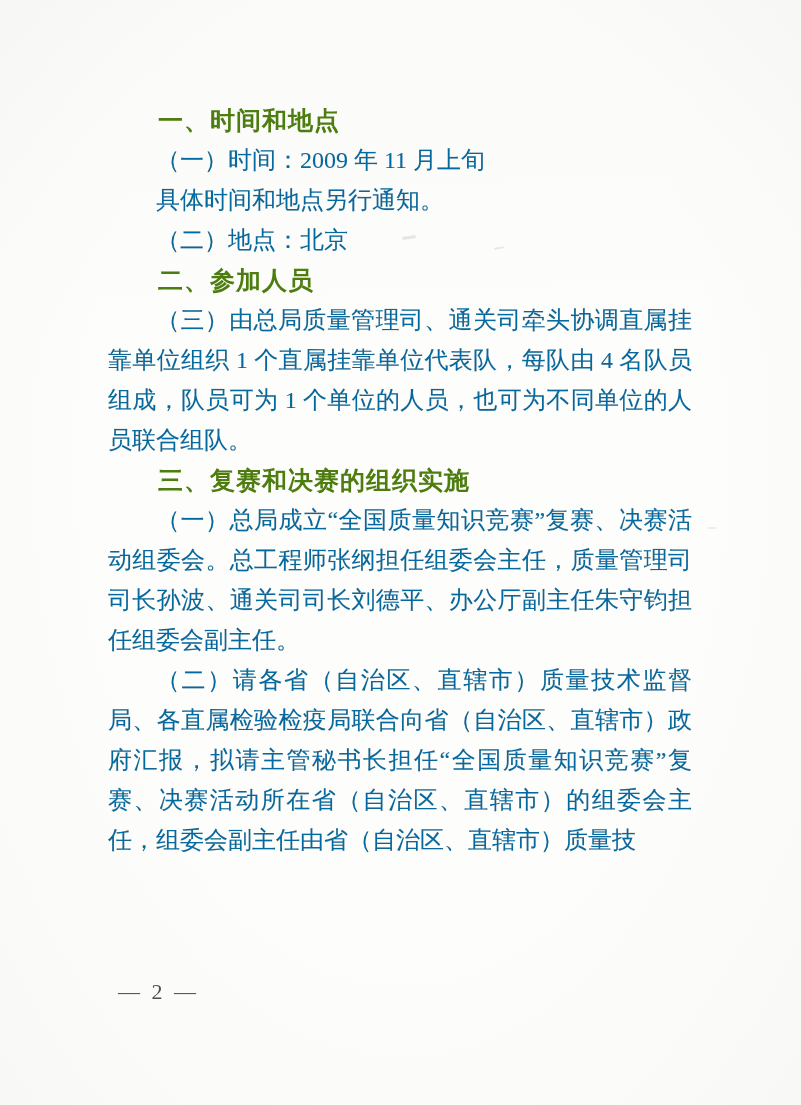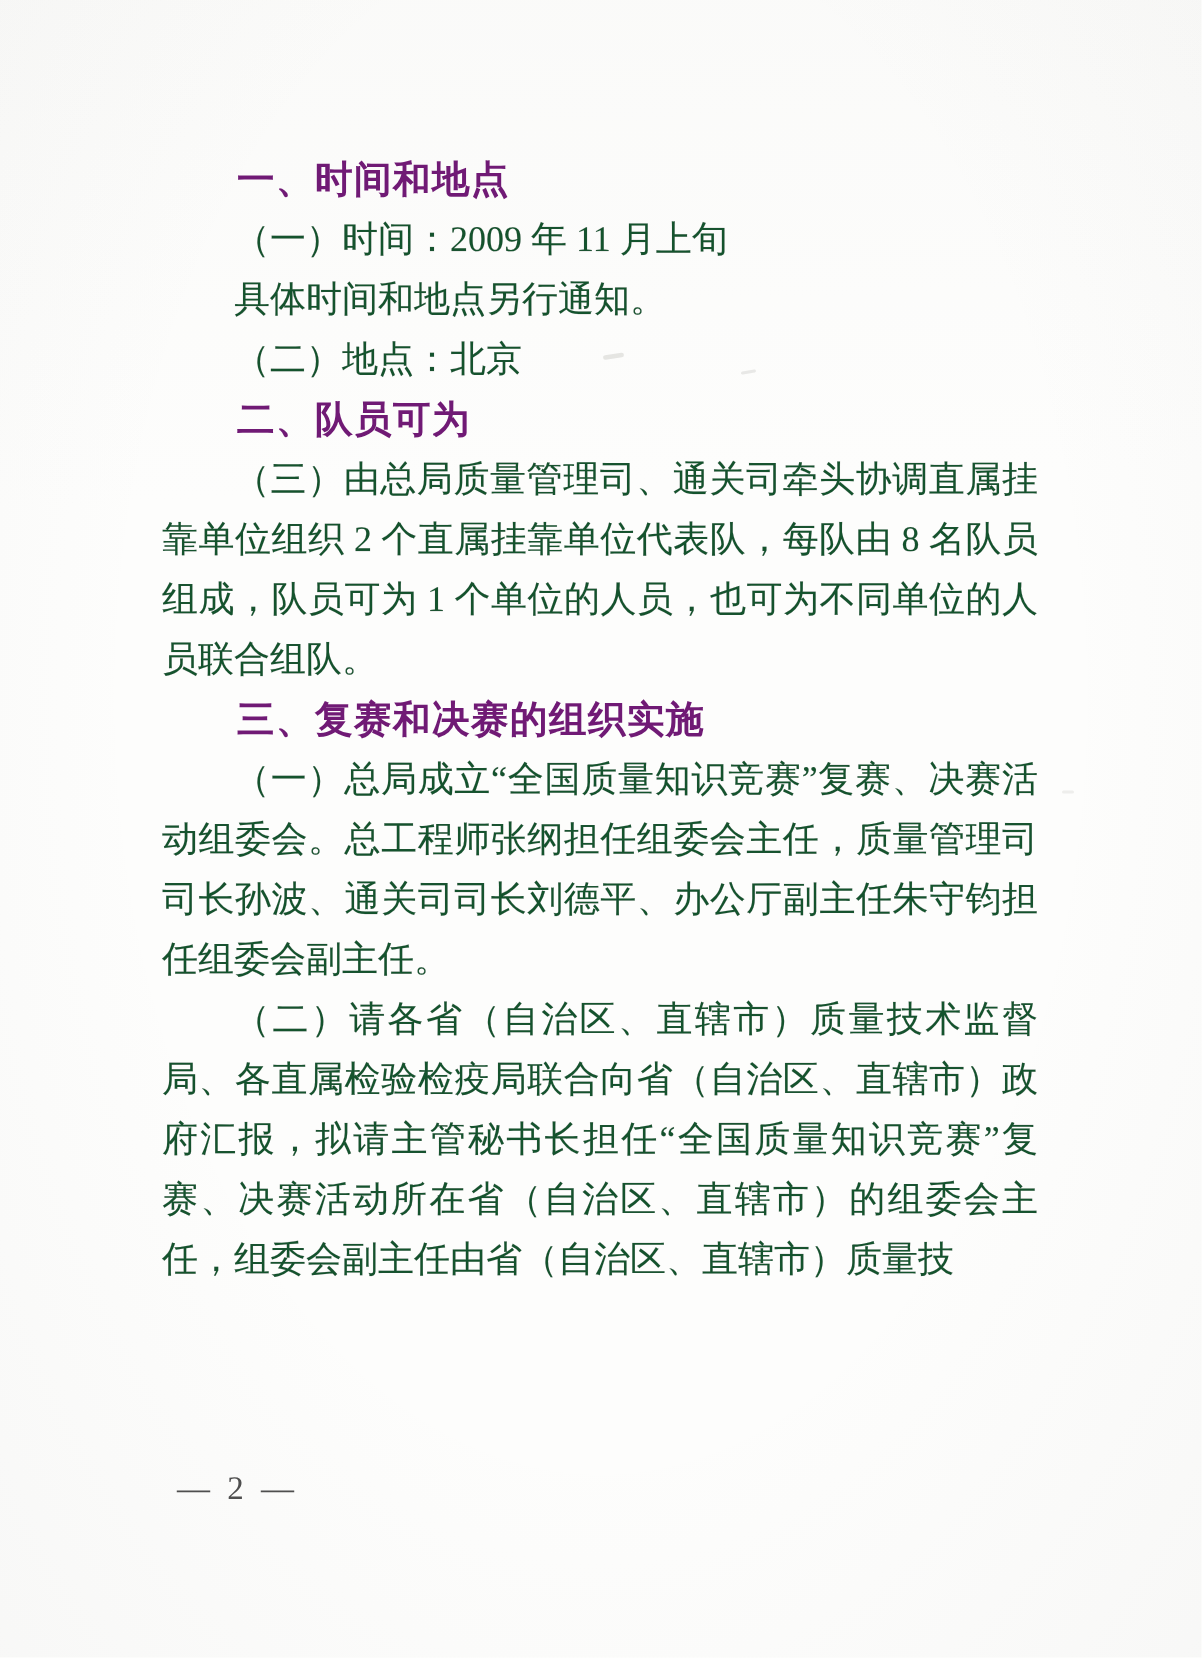--- a/index.html
+++ b/index.html
@@ -26,33 +26,33 @@
     left: 108px;
     top: 100px;
     width: 584px;
     color: #4a4a4a;
   }
   .heading {
     font-family: "Liberation Sans", "DejaVu Sans", sans-serif;
     font-weight: 700;
     font-size: 25px;
     line-height: 40px;
-    color: #701a75;
+    color: #4d7c0f;
     margin: 0;
     text-indent: 2em;
     letter-spacing: 1px;
   }
   .para {
     font-size: 24px;
     line-height: 40px;
     margin: 0;
     text-indent: 2em;
     text-align: justify;
     letter-spacing: 0px;
-    color: #14532d;
+    color: #0369a1;
     -webkit-text-stroke: 0.2px rgba(90,90,90,0.4);
   }
   .page-number {
     position: absolute;
     left: 118px;
     top: 979px;
     font-size: 22px;
     line-height: 26px;
     color: #4f4f4f;
     letter-spacing: 3px;
@@ -73,22 +73,22 @@
 
 <div class="scan-surface"></div>
 
 <main class="doc">
 
   <h2 class="heading">一、时间和地点</h2>
   <p class="para">（一）时间：2009 年 11 月上旬</p>
   <p class="para">具体时间和地点另行通知。</p>
   <p class="para">（二）地点：北京</p>
 
-  <h2 class="heading">二、队员可为</h2>
-  <p class="para">（三）由总局质量管理司、通关司牵头协调直属挂靠单位组织 2 个直属挂靠单位代表队，每队由 8 名队员组成，队员可为 1 个单位的人员，也可为不同单位的人员联合组队。</p>
+  <h2 class="heading">二、参加人员</h2>
+  <p class="para">（三）由总局质量管理司、通关司牵头协调直属挂靠单位组织 1 个直属挂靠单位代表队，每队由 4 名队员组成，队员可为 1 个单位的人员，也可为不同单位的人员联合组队。</p>
 
   <h2 class="heading">三、复赛和决赛的组织实施</h2>
   <p class="para">（一）总局成立“全国质量知识竞赛”复赛、决赛活动组委会。总工程师张纲担任组委会主任，质量管理司司长孙波、通关司司长刘德平、办公厅副主任朱守钧担任组委会副主任。</p>
   <p class="para">（二）请各省（自治区、直辖市）质量技术监督局、各直属检验检疫局联合向省（自治区、直辖市）政府汇报，拟请主管秘书长担任“全国质量知识竞赛”复赛、决赛活动所在省（自治区、直辖市）的组委会主任，组委会副主任由省（自治区、直辖市）质量技</p>
 
 </main>
 
 <div class="page-number">— 2 —</div>
 
 <div class="speck s1"></div>

